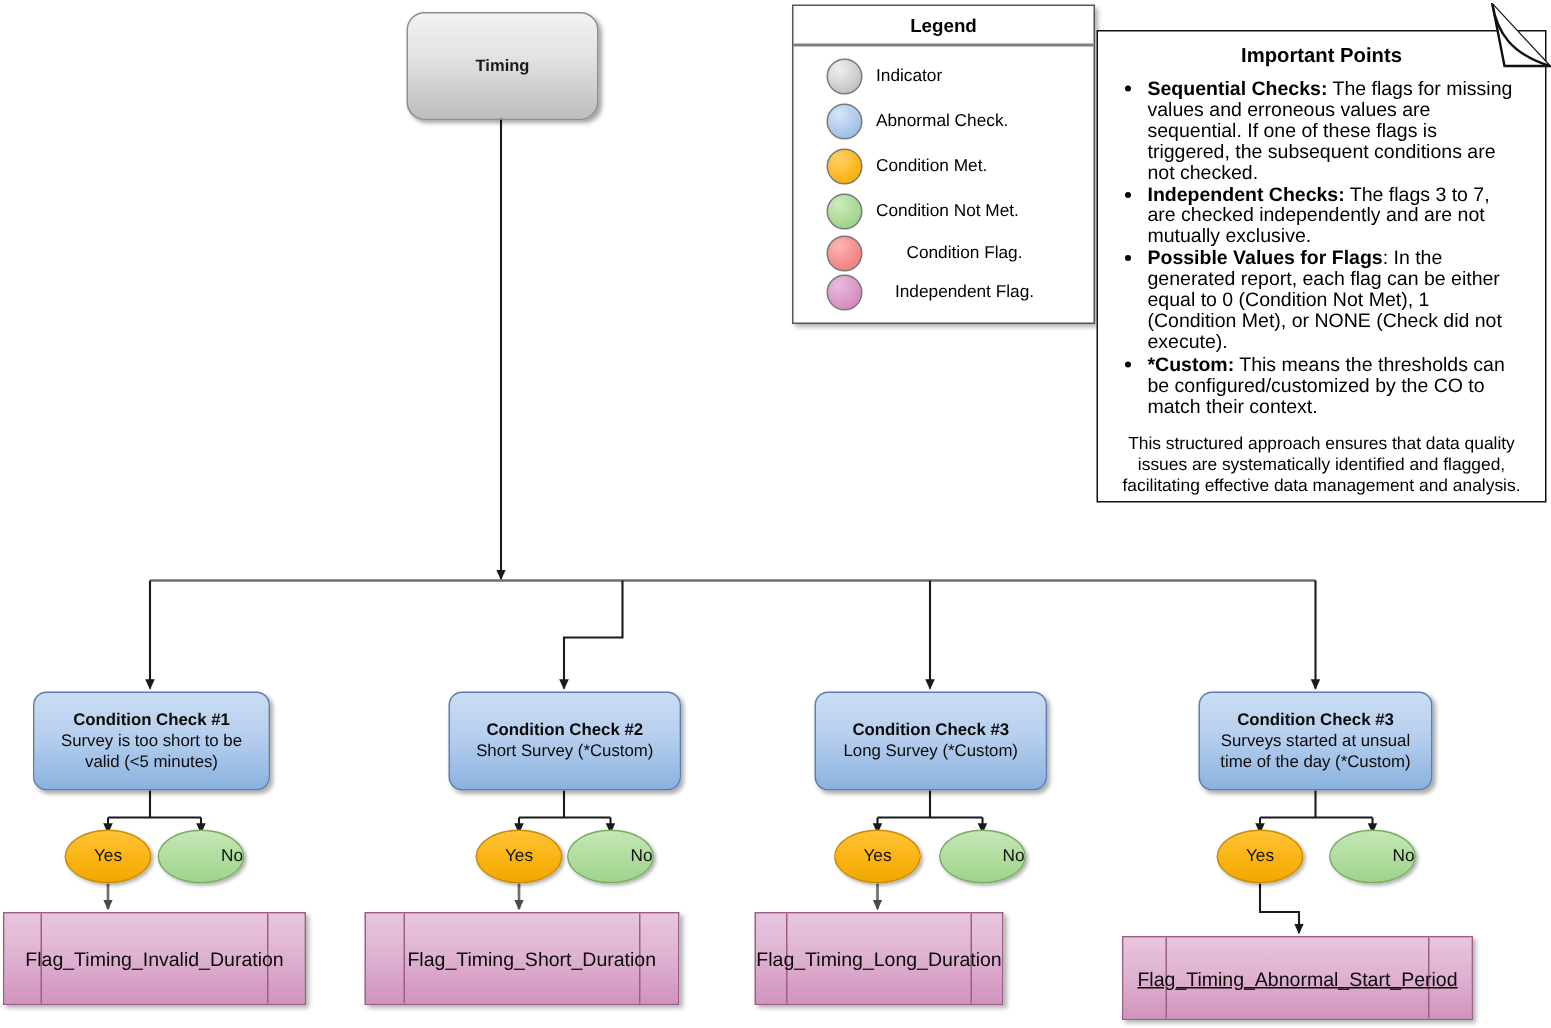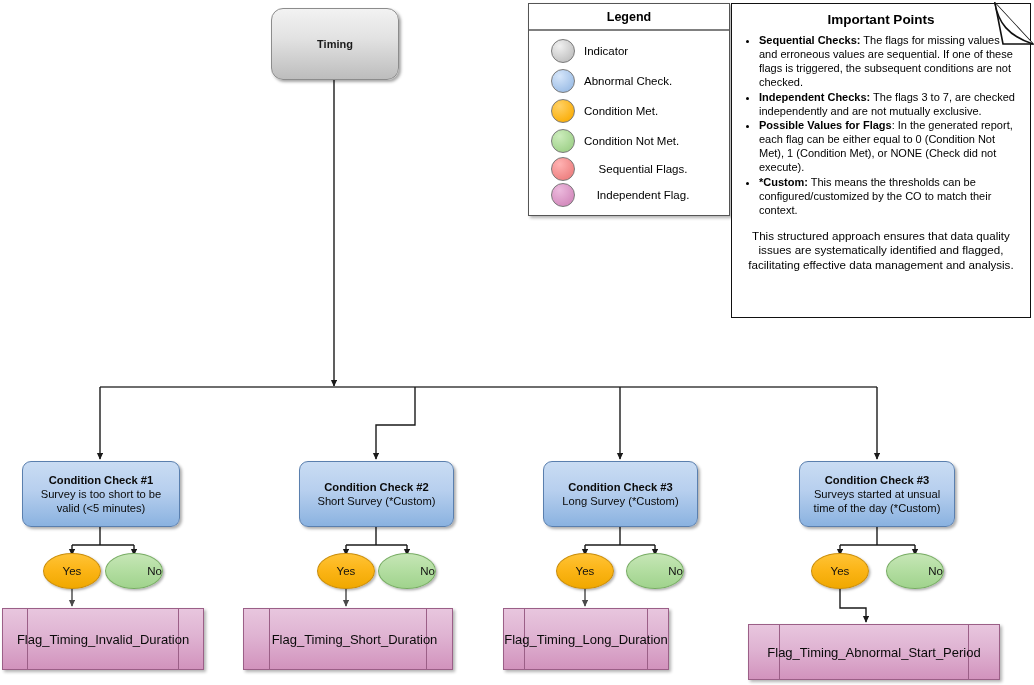--- a/index.html
+++ b/index.html
@@ -74,38 +74,38 @@
   }
   .legend-label {
     font-size: 11.5px;
     color: #000;
     line-height: 13px;
   }
   .legend-label.centered { text-align: center; width: 118px; }
 
   
   .note-box {
-    left: 731px; top: 3px;
+    left: 731px; top: 20px;
     width: 300px; height: 315px;
     background: #ffffff;
     border: 1.8px solid #111;
     box-sizing: border-box;
     padding: 6px 8px 6px 8px;
     overflow: hidden;
   }
   .note-title {
     text-align: center;
     font-size: 13.5px;
     font-weight: bold;
     margin: 2px 0 7px 0;
   }
   .note-list {
-    margin: 2px;
+    margin: 8px;
     padding-left: 17px;
-    font-size: 11px;
+    font-size: 13px;
     line-height: 13.9px;
   }
   .note-list li { margin-bottom: 1px; }
   .note-closing {
     text-align: center;
     font-size: 11.6px;
     line-height: 14.4px;
     margin-top: 11px;
     padding: 0 2px;
   }
@@ -274,21 +274,21 @@
         <span class="legend-label">Condition Met.</span>
       </div>
 
       <div class="legend-row">
         <span class="legend-dot" style="background: radial-gradient(circle at 34% 28%, #ccecbc, #a4d48f 70%, #96cc80);"></span>
         <span class="legend-label">Condition Not Met.</span>
       </div>
 
       <div class="legend-row tall">
         <span class="legend-dot" style="background: radial-gradient(circle at 34% 28%, #ffb3b3, #ef8585 70%, #e37878);"></span>
-        <span class="legend-label centered">Sequential Flags.</span>
+        <span class="legend-label centered">Condition Flag.</span>
       </div>
 
       <div class="legend-row tall">
         <span class="legend-dot" style="background: radial-gradient(circle at 34% 28%, #ecbadd, #d68fc0 70%, #ca81b5);"></span>
         <span class="legend-label centered">Independent Flag.</span>
       </div>
 
     </div>
   </div>
 
@@ -361,17 +361,17 @@
   <div class="abs check-box" style="left:799px; top:461px; width:156px; height:66px;">
     <div class="check-title">Condition Check #3</div>
     <div class="check-desc">Surveys started  at unsual time of the day (*Custom)</div>
   </div>
   <div class="abs decision yes" style="left:811px; top:553px;">
     <span>Yes</span>
   </div>
   <div class="abs decision no" style="left:886px; top:553px;">
     <span>No</span>
   </div>
-  <div class="flag-box" style="left:748px; top:624px; width:252px; height:56px;">
+  <div class="flag-box" style="left:748px; top:624px; width:234px; height:56px;text-decoration:underline;">
     <span class="flag-label">Flag_Timing_Abnormal_Start_Period</span>
   </div>
 
 </div>
 
 </body></html>

